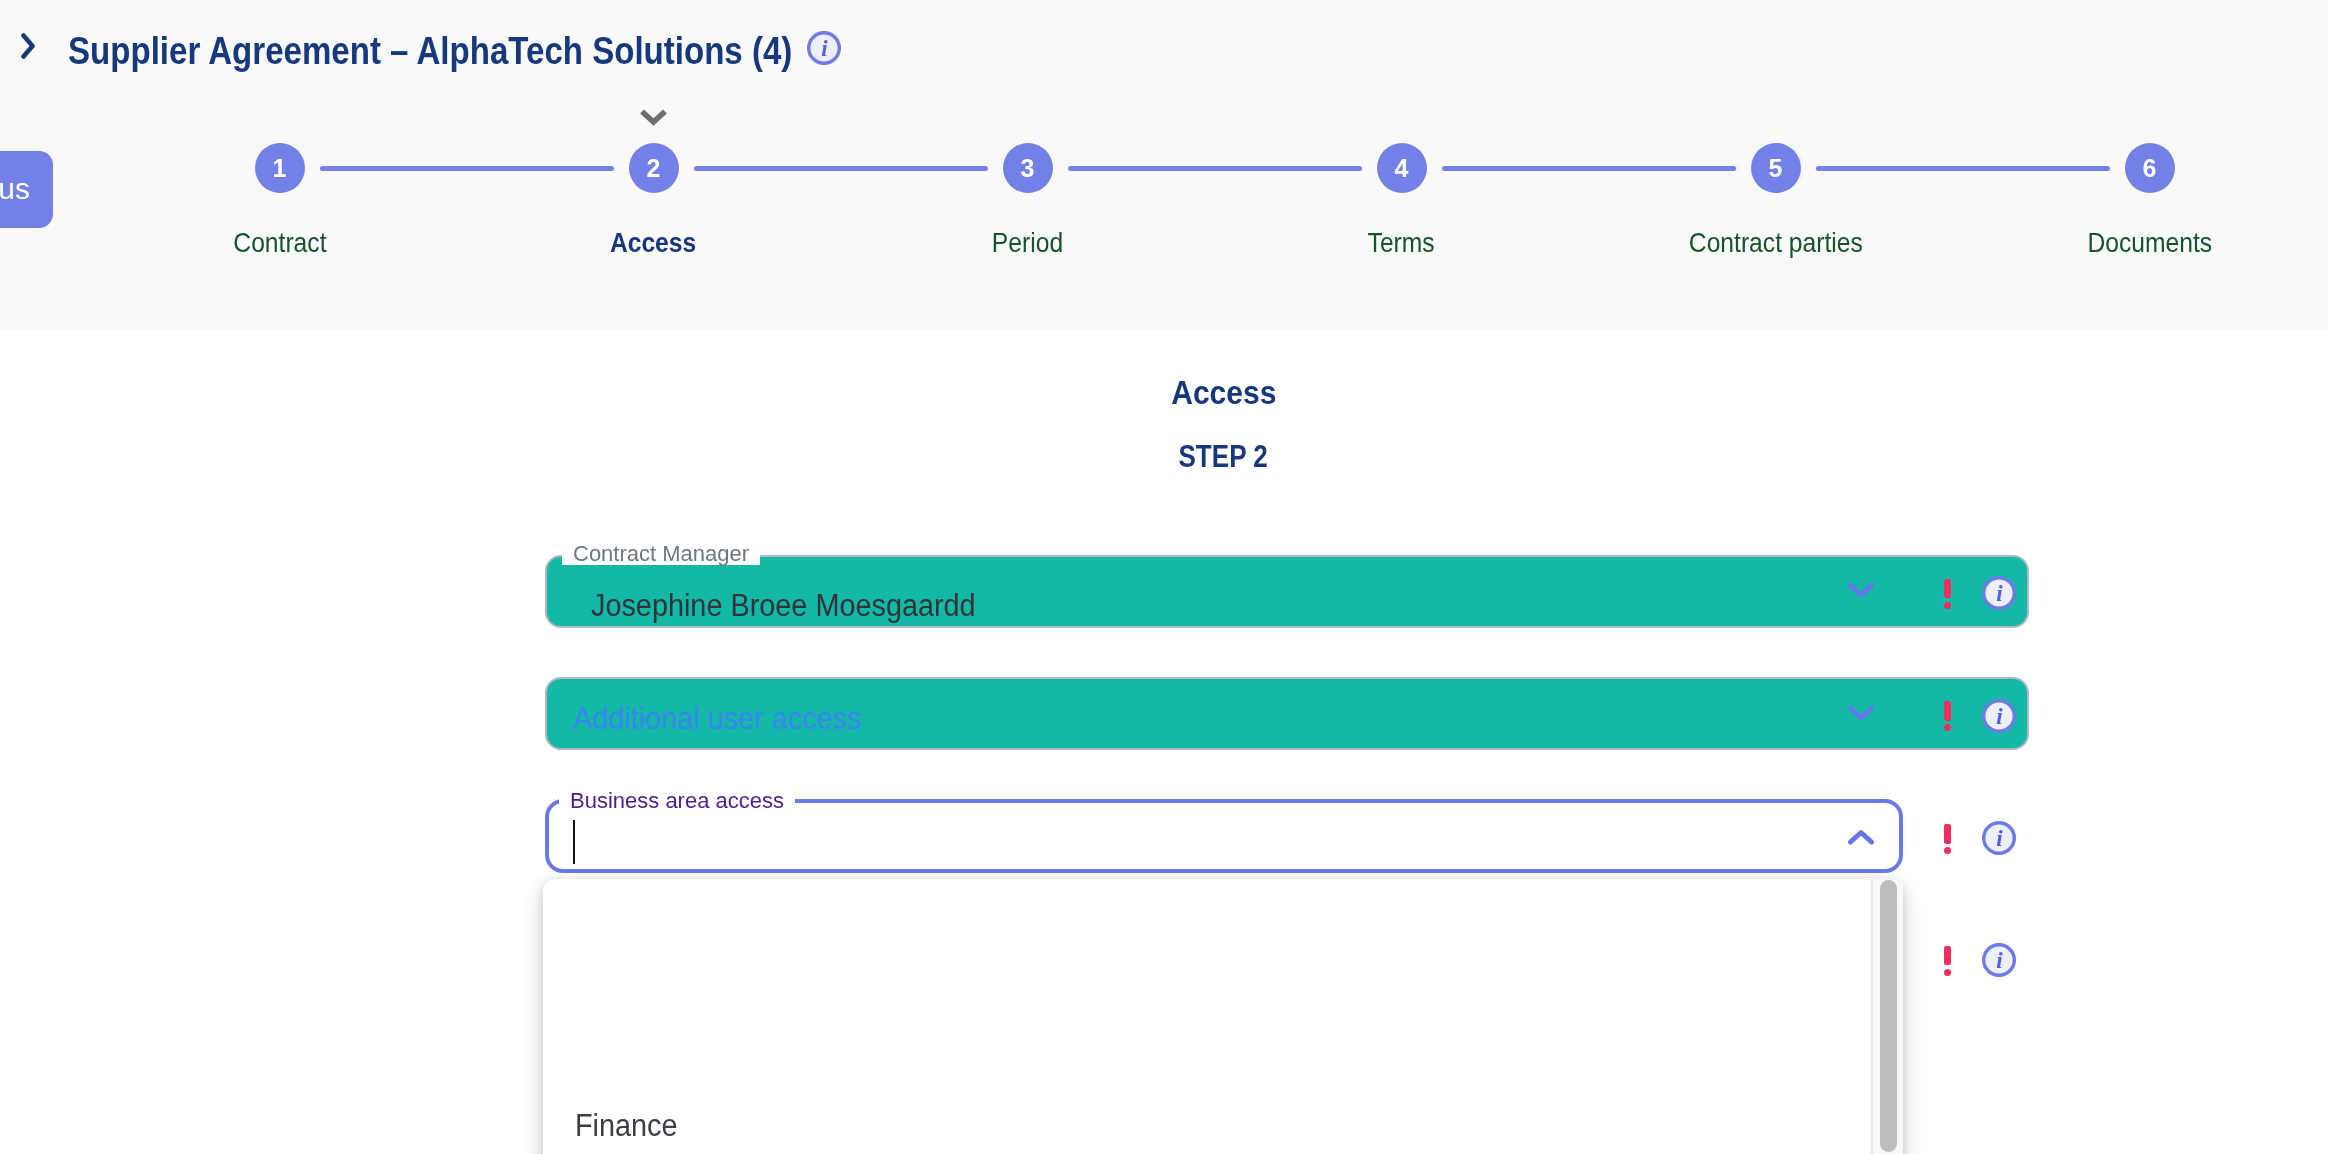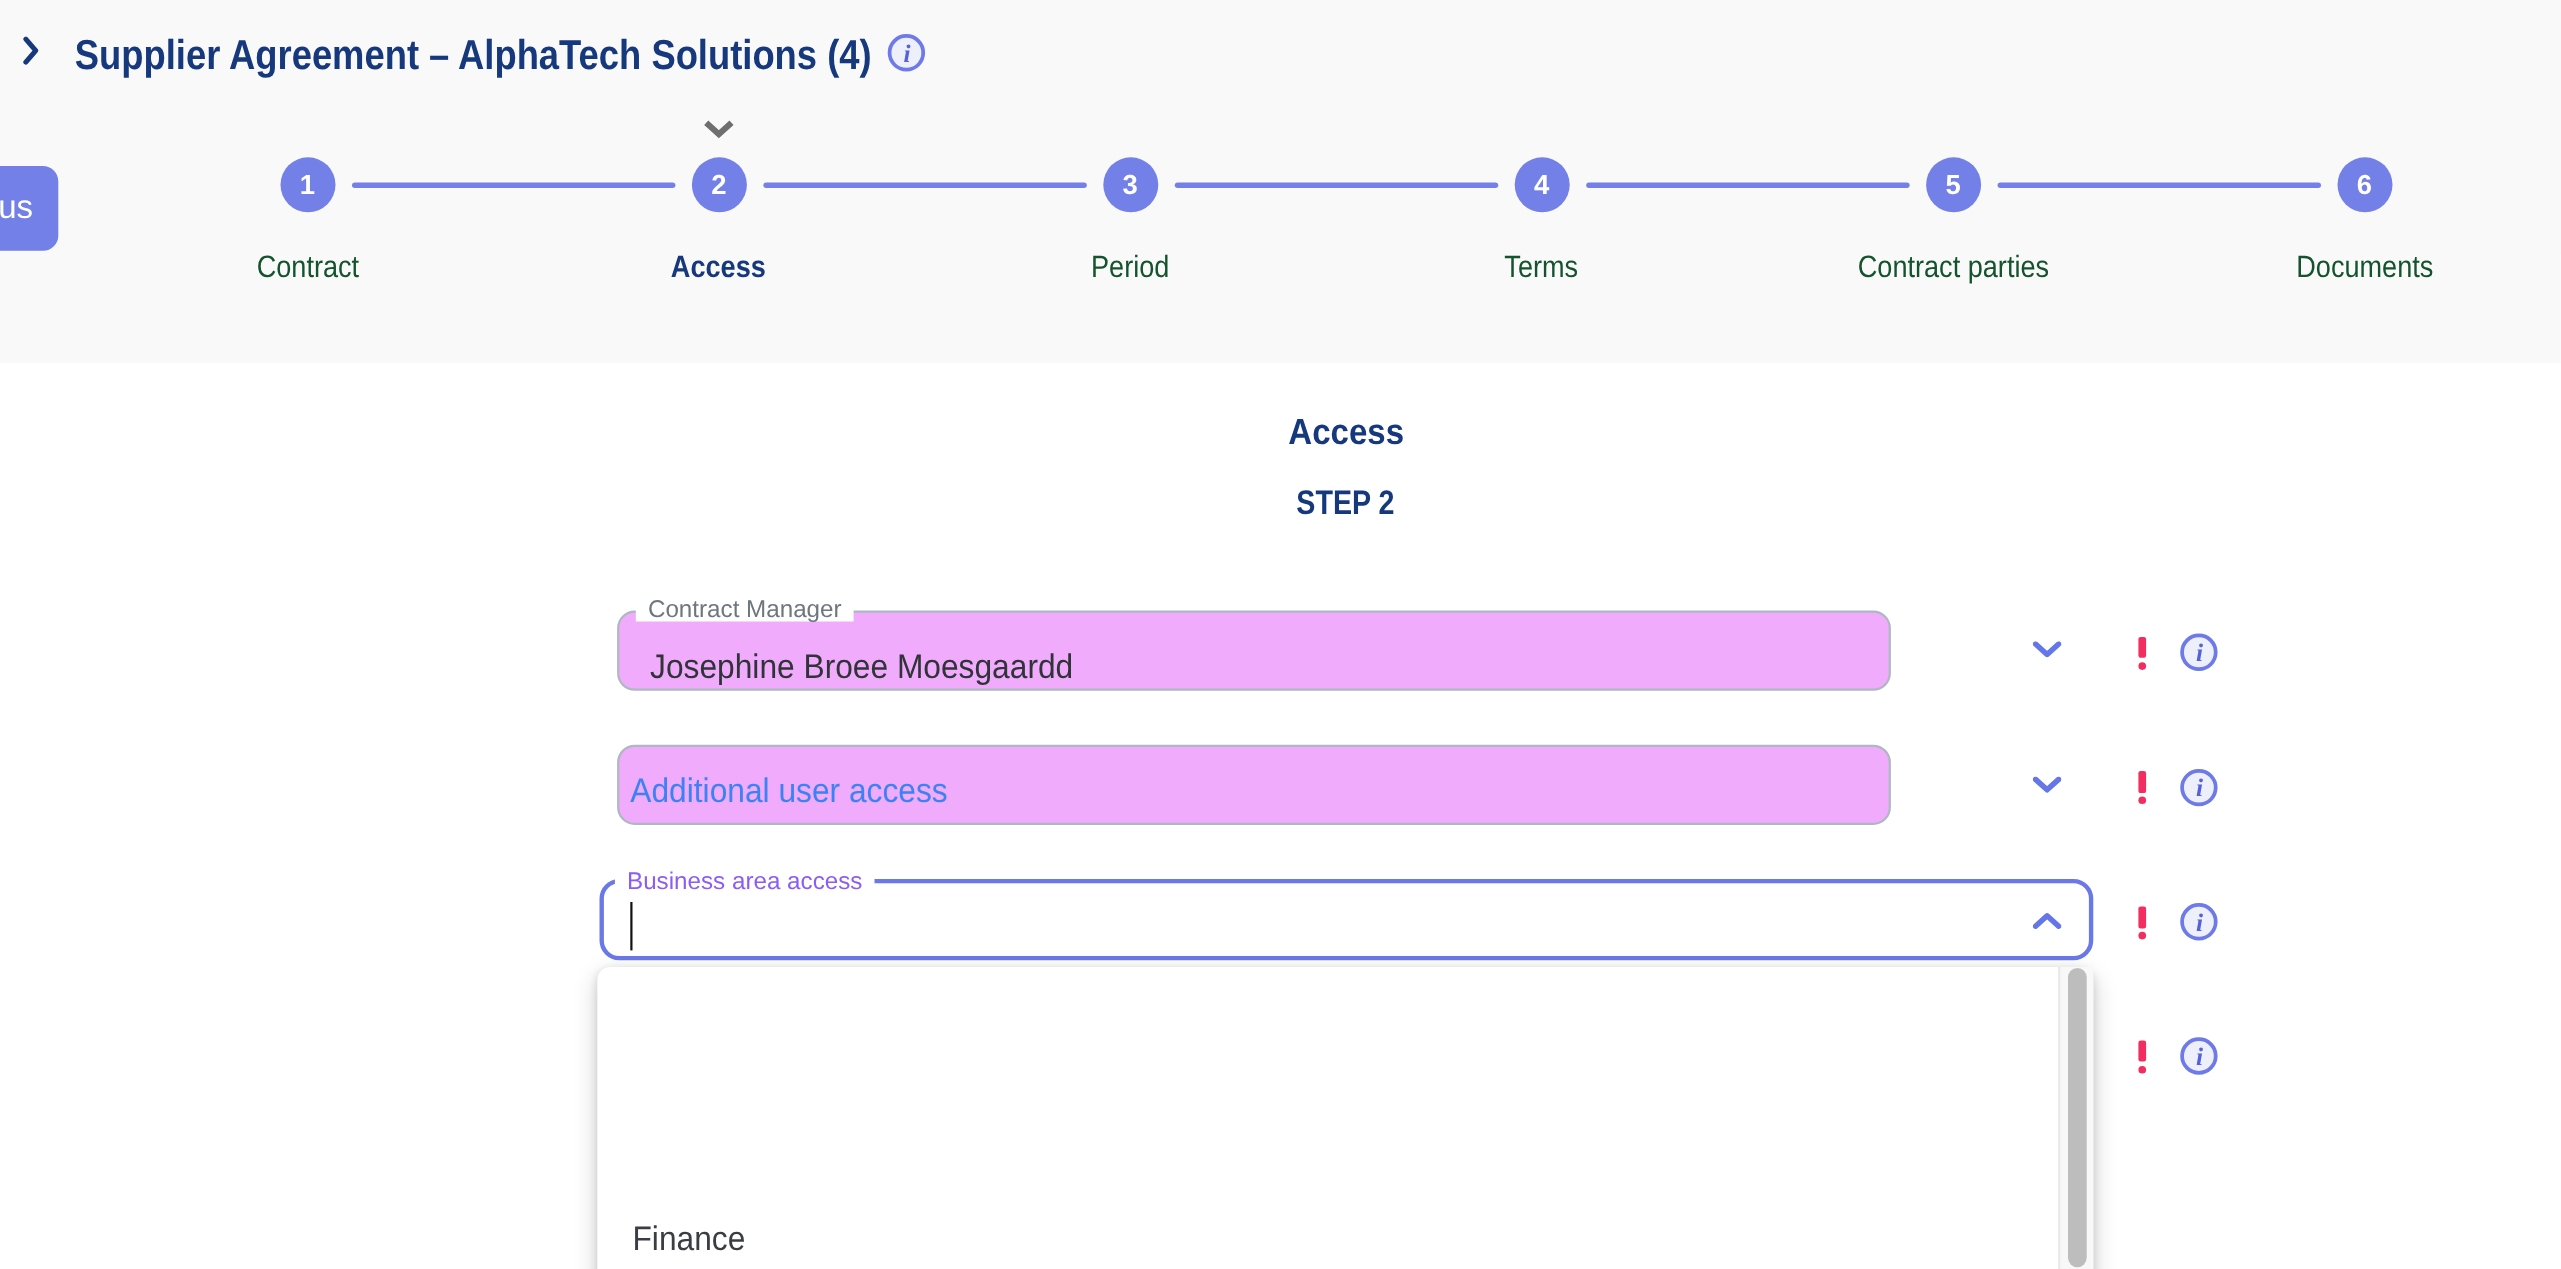--- a/index.html
+++ b/index.html
@@ -12,28 +12,28 @@
   .statusbtn span{position:absolute;left:57px;top:23px;font-size:30px;color:#ffffff;line-height:1;}
   .circle{position:absolute;width:50px;height:50px;border-radius:50%;background:#7280e8;color:#fff;font-size:25px;font-weight:bold;text-align:center;line-height:50px;top:143px;}
   .conn{position:absolute;top:166px;height:4.5px;border-radius:2.5px;background:#7480e8;width:294px;}
   .slabel{position:absolute;top:227px;width:300px;text-align:center;font-size:28px;color:#14532d;}
   .slabel span{display:inline-block;transform:scaleX(0.88);transform-origin:50% 50%;white-space:nowrap;}
   .slabel.active{font-weight:bold;color:#16387d;}
   .h2{position:absolute;left:545px;top:376px;width:1357px;text-align:center;font-size:33px;font-weight:bold;color:#16387d;line-height:1;}
   .h2 span{display:inline-block;transform:scaleX(0.91);transform-origin:50% 50%;}
   .h3{position:absolute;left:545px;top:441px;width:1357px;text-align:center;font-size:31px;font-weight:bold;color:#16387d;line-height:1;}
   .h3 span{display:inline-block;transform:scaleX(0.84);transform-origin:50% 50%;}
-  .field{position:absolute;left:545px;width:1158px;height:73px;border:2px solid #aeb7c2;border-radius:16px;background:#f0abfc;box-sizing:border-box;margin-left:16px;}
+  .field{position:absolute;left:545px;width:1484px;height:73px;border:2px solid #aeb7c2;border-radius:16px;background:#14b8a6;box-sizing:border-box;}
   .field .flabel{position:absolute;top:-14px;left:15px;padding:0 11px;background:#ffffff;font-size:22px;color:#6e767e;white-space:nowrap;line-height:1;}
   .fvalue{position:absolute;left:591px;font-size:31px;color:#303439;white-space:nowrap;line-height:1;margin-top:14px;}
   .fvalue span{display:inline-block;transform:scaleX(0.93);transform-origin:0 0;}
   .fplaceholder{position:absolute;left:573px;font-size:31px;color:#3b82f6;white-space:nowrap;line-height:1;}
   .fplaceholder span{display:inline-block;transform:scaleX(0.93);transform-origin:0 0;}
   .focusfield{position:absolute;left:545px;top:799px;width:1358px;height:74px;border:4px solid #6b79e8;border-radius:18px;background:#fff;box-sizing:border-box;}
-  .focusfield .flabel{position:absolute;top:-13px;left:10px;padding:0 11px;background:#ffffff;font-size:22px;color:#8b5cf6;white-space:nowrap;line-height:1;}
+  .focusfield .flabel{position:absolute;top:-13px;left:10px;padding:0 11px;background:#ffffff;font-size:22px;color:#4c1d95;white-space:nowrap;line-height:1;}
   .cursor{position:absolute;left:573px;top:820px;width:2px;height:44px;background:#111;}
   .ex{position:absolute;left:1944px;width:7px;}
   .ex .bar{display:block;width:6.5px;height:19.5px;background:#f22d5f;border-radius:2px;}
   .ex .dot{display:block;width:7px;height:7px;background:#f22d5f;border-radius:50%;margin-top:3.5px;}
   .menu{position:absolute;left:543px;top:879px;width:1360px;height:300px;background:#fff;border-radius:12px;box-shadow:0 8px 22px rgba(0,0,0,0.18),0 2px 8px rgba(0,0,0,0.12);}
   .mitem{position:absolute;left:32px;height:66px;line-height:66px;font-size:31px;color:#3a3d42;white-space:nowrap;}
   .mitem span{display:inline-block;transform:scaleX(0.93);transform-origin:0 0;}
   .sbtrack{position:absolute;right:0;top:0;width:30px;height:275px;background:#f8f8f8;border-left:2px solid #e9e9e9;}
   .sbthumb{position:absolute;left:7px;top:1px;width:17px;height:272px;background:#bdbdbd;border-radius:8.5px;}
 </style>

